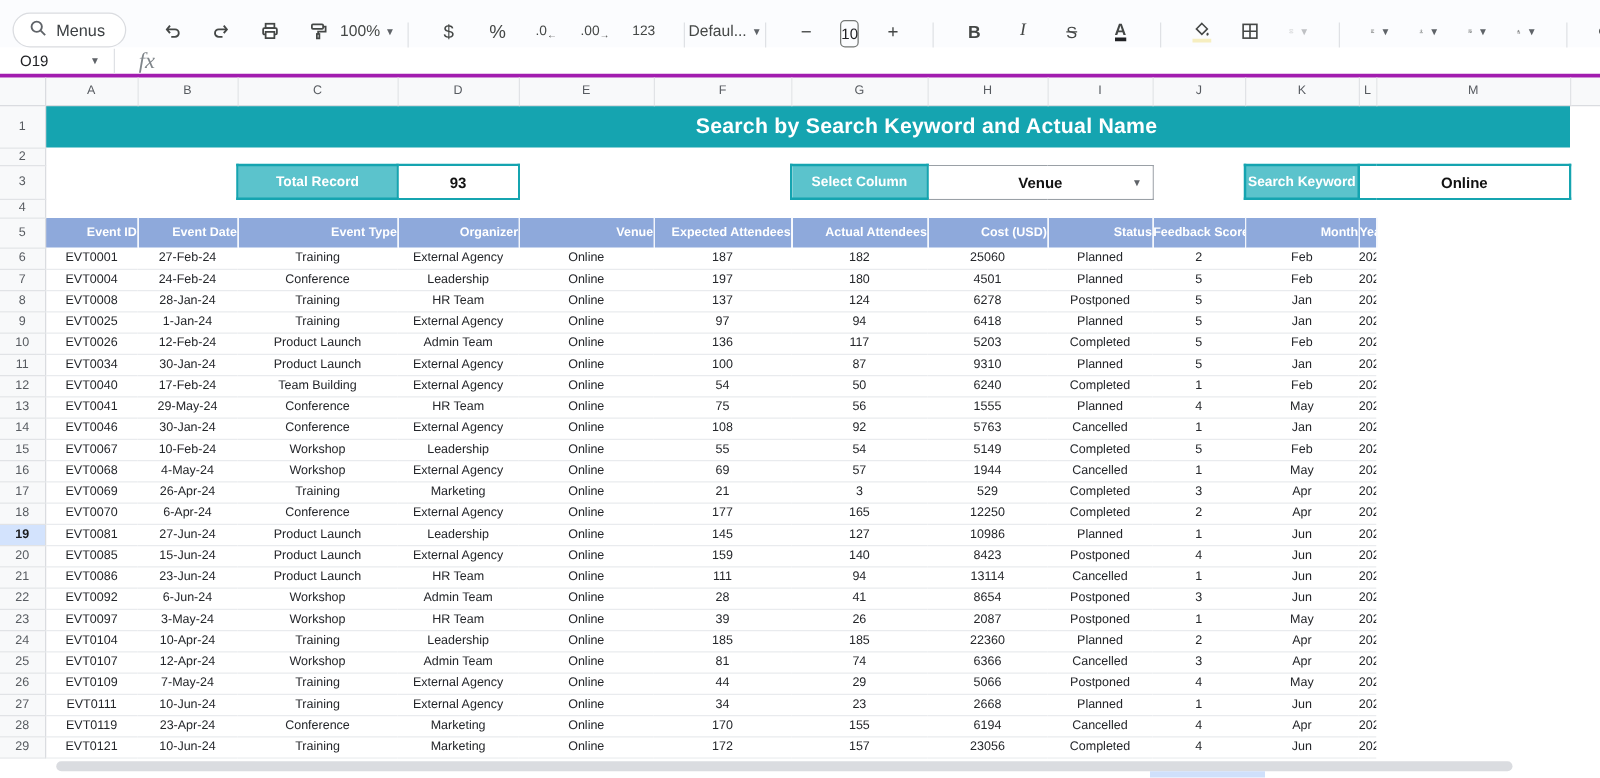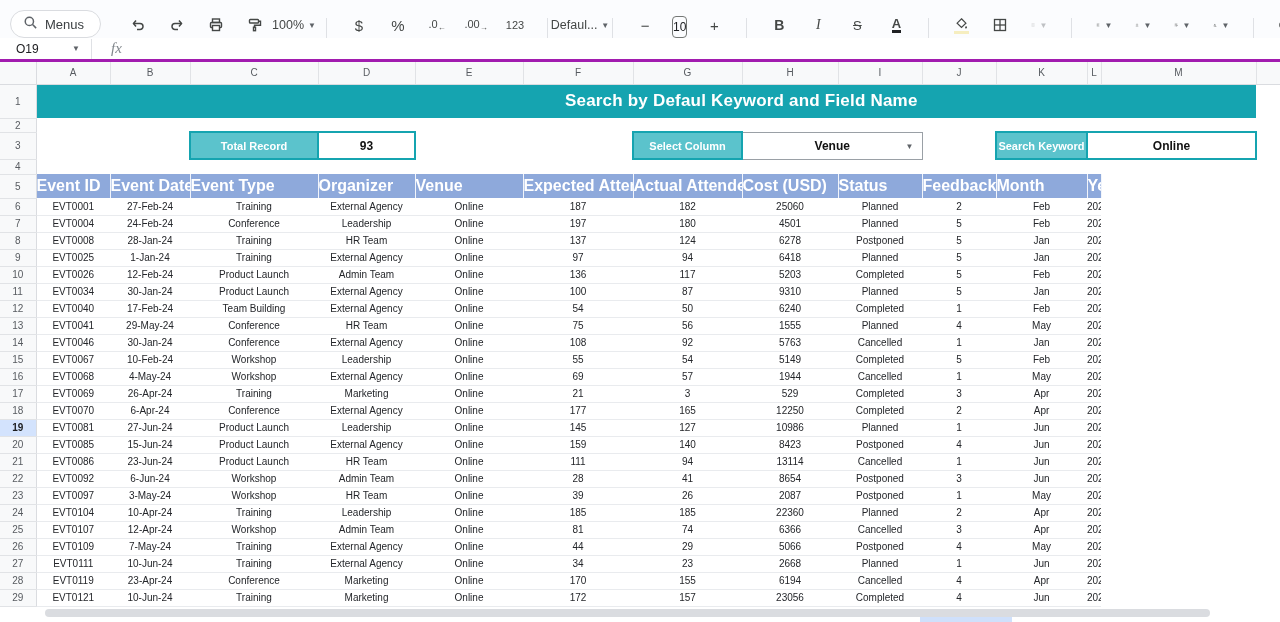--- a/index.html
+++ b/index.html
@@ -28,36 +28,36 @@
   .fontsize-box { border:1px solid #747775; border-radius:4px; width:26px; height:22px;
     display:flex; align-items:center; justify-content:center; font-size:12px; color:#202124; }
   .disabled { opacity:.38; }
   .dec-sub { font-size:8px; vertical-align:-2px; }
 
   
   .fbar { height:24px; display:flex; align-items:center; background:#fff;
     border-bottom:3px solid #a21caf; padding-left:8px; }
   .namebox { width:78px; display:flex; align-items:center; justify-content:space-between;
     font-size:12px; color:#202124; padding:0 6px 0 8px; }
-  .fx { font-style:italic; font-family:"Liberation Serif",serif; color:#80868b; font-size:15px; margin-left:14px; }
+  .fx { font-style:italic; font-family:"Liberation Serif",serif; color:#80868b; font-size:18px; margin-left:14px; }
 
   
   table.grid { border-collapse:collapse; table-layout:fixed; width:1280px; }
   .grid td, .grid th { overflow:hidden; white-space:nowrap; font-weight:normal; }
   .corner { background:#f8f9fa; border-right:1px solid #dadce0; border-bottom:1px solid #dadce0; }
   .colhdr { background:#f8f9fa; border-right:1px solid #e1e3e6; border-bottom:1px solid #dadce0;
     text-align:center; color:#575b60; font-size:10px; }
   .rowhdr { background:#f8f9fa; border-right:1px solid #dadce0; border-bottom:1px solid #e1e3e6;
     text-align:center; color:#575b60; font-size:10px; }
   .rowhdr.sel { background:var(--selhdr,#d3e3fd); color:#1b1c1e; font-weight:bold;text-align:center; }
   td.plain { background:#fff; }
   td.banner { background:var(--banner,#15a4b0); color:#fff; font-weight:bold; font-size:17px;
     text-align:center; padding-left:190px; letter-spacing:.2px; }
-  td.thead { background:var(--thead,#8ea9db); color:#fff; font-weight:bold; font-size:16px;
-    text-align:left; border-right:1px solid #f2f5fb; }
+  td.thead { background:var(--thead,#8ea9db); color:#fff; font-weight:bold; font-size:10px;
+    text-align:right; border-right:1px solid #f2f5fb; }
   td.thead:last-of-type { border-right:none; }
   td.dcell { text-align:center; font-size:10px; color:#24262a; border-bottom:1px solid #e9ebee; background:#fff; }
   td.ctl-label { background:var(--label,#5bc3cc); color:#fff; font-weight:bold; font-size:11px;
     text-align:center; border:2px solid var(--banner,#15a4b0); }
   td.ctl-value { background:#fff; color:#121212; font-weight:bold; font-size:12px;
     text-align:center; border:2px solid var(--banner,#15a4b0); position:relative; }
   td.ctl-drop { background:#fff; color:#121212; font-weight:bold; font-size:12px;
     text-align:center; border:1px solid #9aa0a6; position:relative; }
   .dd-arrow { position:absolute; right:8px; top:50%; transform:translateY(-50%);
     font-size:8px; color:#5f6368; font-weight:normal; }
@@ -286,21 +286,21 @@
         <td class="colhdr">H</td>
         <td class="colhdr">I</td>
         <td class="colhdr">J</td>
         <td class="colhdr">K</td>
         <td class="colhdr">L</td>
         <td class="colhdr">M</td>
         <td class="colhdr"></td>
       </tr>
       <tr style="height: 34px;">
         <td class="rowhdr">1</td>
-        <td class="banner" colspan="13">Search by Defaul Keyword and Field Name</td>
+        <td class="banner" colspan="13">Search by Search Keyword and Actual Name</td>
         <td class="plain"></td>
       </tr>
       <tr style="height: 14px;">
         <td class="rowhdr">2</td>
         <td class="plain" colspan="14"></td>
       </tr>
       <tr style="height: 27px;">
         <td class="rowhdr">3</td>
         <td class="plain"></td>
         <td class="plain"></td>

